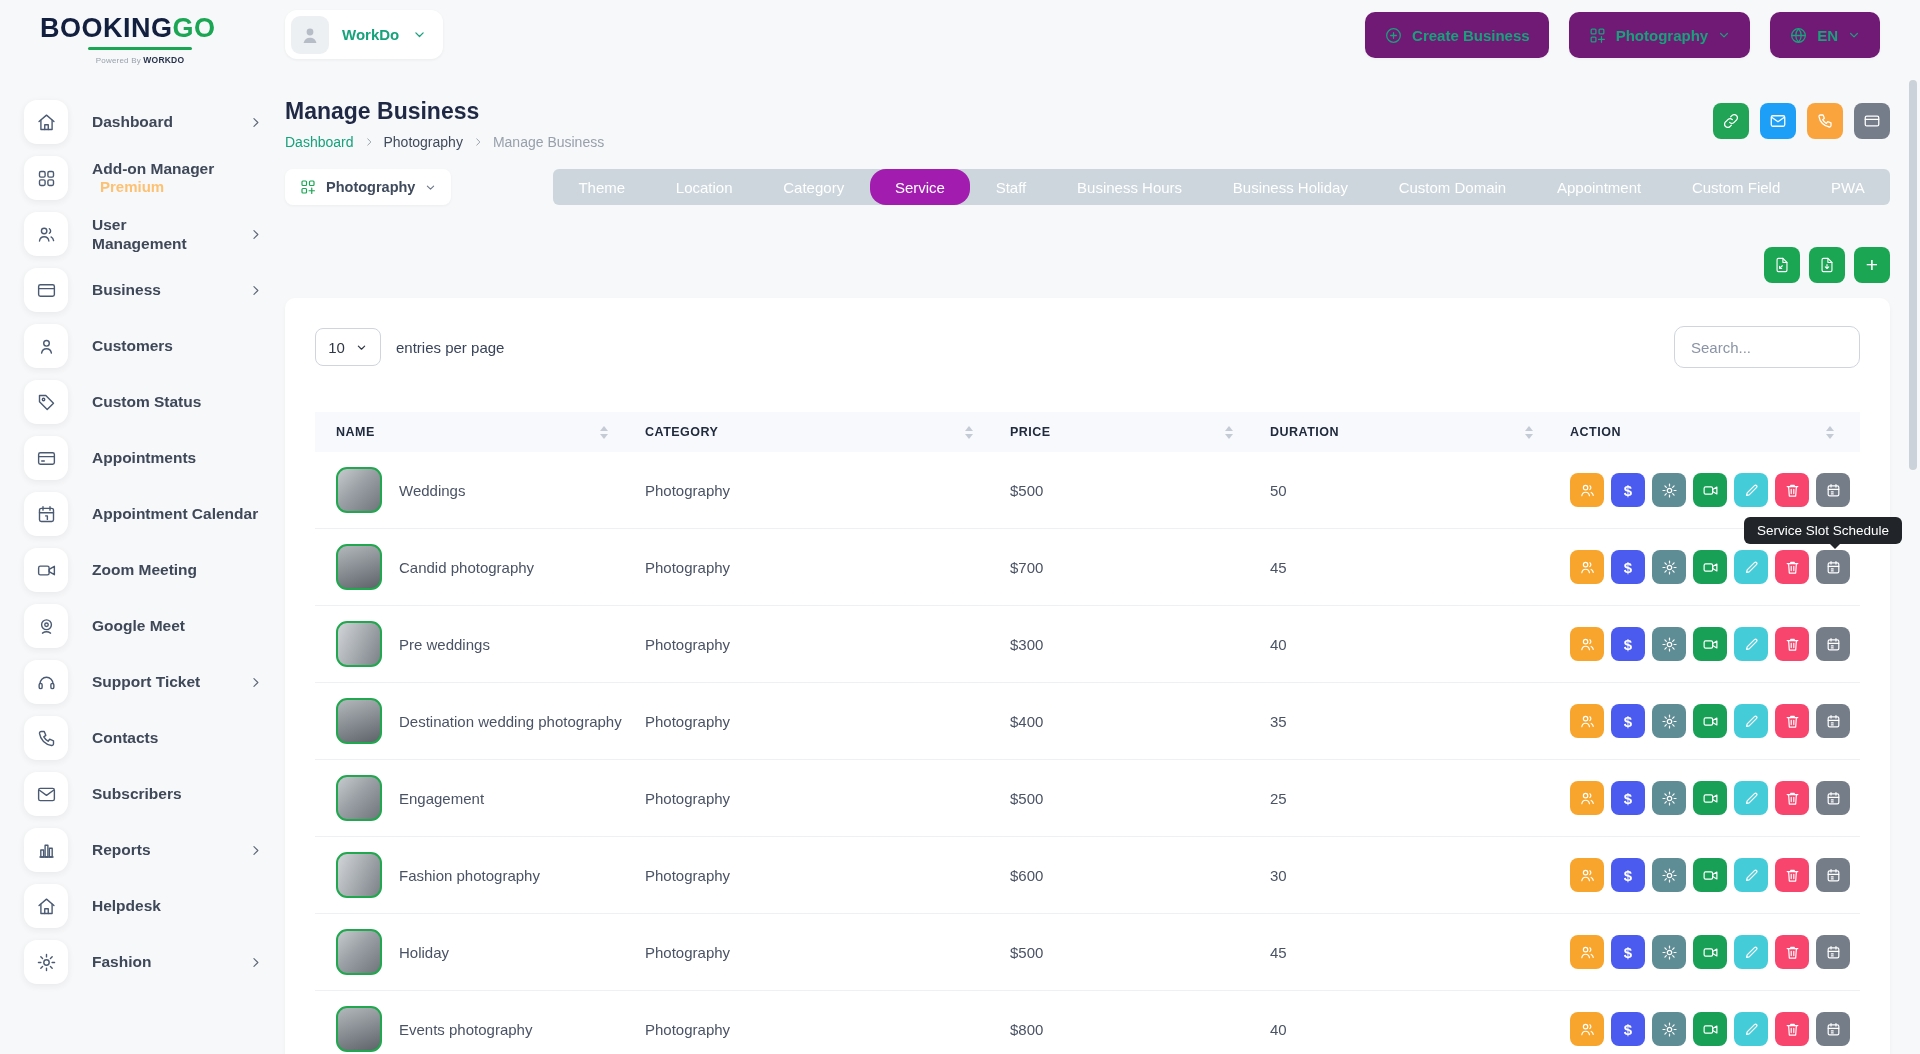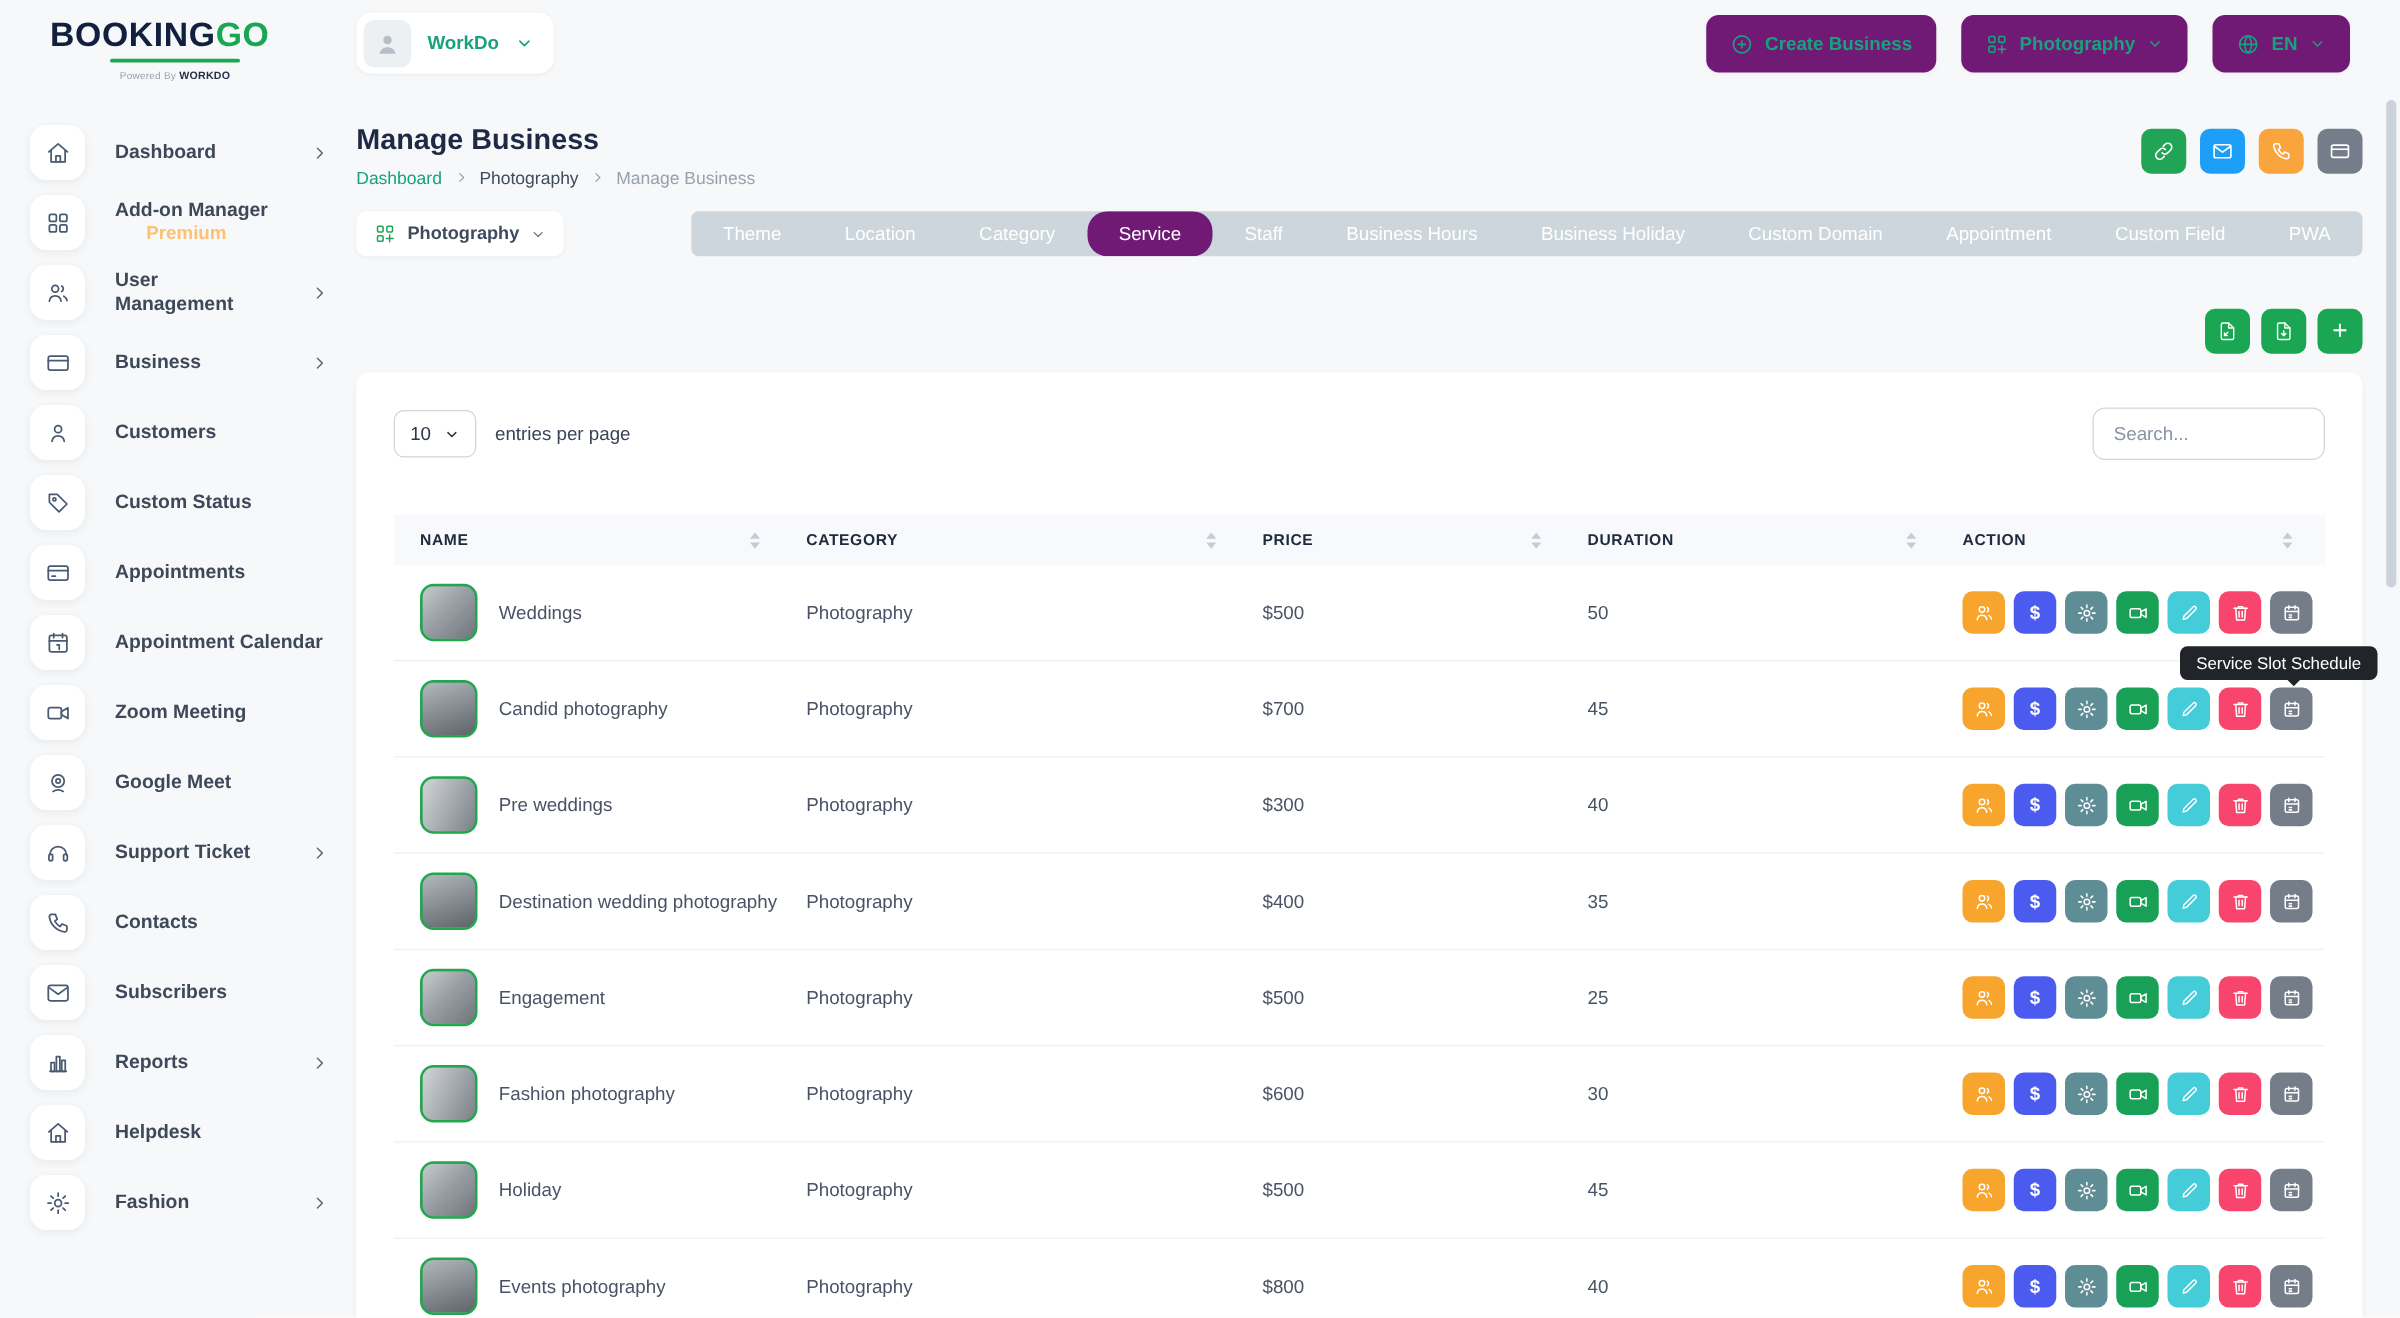--- a/index.html
+++ b/index.html
@@ -33,21 +33,21 @@
     font-family:inherit; font-size:15px; font-weight:600; padding:0 19px; display:flex;
     align-items:center; gap:9px; box-shadow:0 1px 3px rgba(20,30,50,.05); cursor:pointer; }
 
   
   .sidebar { position:absolute; top:70px; left:0; width:283px; bottom:0; padding-top:24px; }
   .side-item { height:56px; display:flex; align-items:center; gap:24px; padding:0 20px 0 24px; cursor:pointer; }
   .side-tile { width:44px; height:44px; background:#fff; border-radius:13px; flex:0 0 44px;
     display:flex; align-items:center; justify-content:center; color:#4a5a72;
     box-shadow:0 2px 7px rgba(35,46,60,.07); }
   .side-lbl { flex:1; font-size:15.5px; font-weight:600; color:#3e4859; line-height:1.25; }
-  .side-badge { display:block; margin-left:25px; color:#fdc174; font-size:15px; font-weight:700; }
+  .side-badge { display:block; margin-left:8px; color:#fdc174; font-size:15px; font-weight:700; }
   .side-chev { color:#5d6879; }
 
   
   .main { position:absolute; left:283px; top:70px; right:0; bottom:0; padding:0 30px 0 2px; }
   .page-title { margin-top:28px; font-size:23px; font-weight:700; color:#1f2945; }
   .breadcrumb { margin-top:9px; display:flex; align-items:center; gap:9px; font-size:14px; }
   .bc-link { color:#16a27b; cursor:pointer; }
   .bc-strong { color:#3f4a5c; cursor:pointer; }
   .bc-muted { color:#97a0ac; }
   .bc-sep { color:#9aa2ae; }
@@ -60,21 +60,21 @@
   .biz-dd { height:36px; background:#fff; border-radius:8px; padding:0 14px; display:flex;
     align-items:center; gap:9px; font-size:14.5px; font-weight:600; color:#3f4a5c;
     box-shadow:0 1px 3px rgba(20,30,50,.05); cursor:pointer; }
   .biz-dd .grid-ic { color:#1aa653; }
   .biz-dd .chev { color:#6b7687; }
 
   .tabs { margin-left:auto; width:1337px; height:36px; background:#ccd6dc; border-radius:6px;
     display:flex; overflow:hidden; }
   .tab { flex:1 0 auto; display:flex; align-items:center; justify-content:center; padding:2px 24px;
     color:#fff; font-size:15px; cursor:pointer; white-space:nowrap; }
-  .tab.active { background:#701a75; border-radius:16px; }
+  .tab.active { background:#a21caf; border-radius:16px; }
 
   .export-row { margin-top:42px; display:flex; justify-content:flex-end; gap:9px; }
   .exp-btn { width:36px; height:36px; border:none; border-radius:8px; background:#1aa653;
     color:#fff; display:flex; align-items:center; justify-content:center; cursor:pointer;
     font-size:21px; font-family:inherit; }
 
   
   .card { margin-top:15px; background:#fff; border-radius:10px; padding:28px 30px;
     box-shadow:0 2px 5px rgba(30,40,60,.04); height:810px; }
   .controls { display:flex; align-items:center; justify-content:space-between; }

